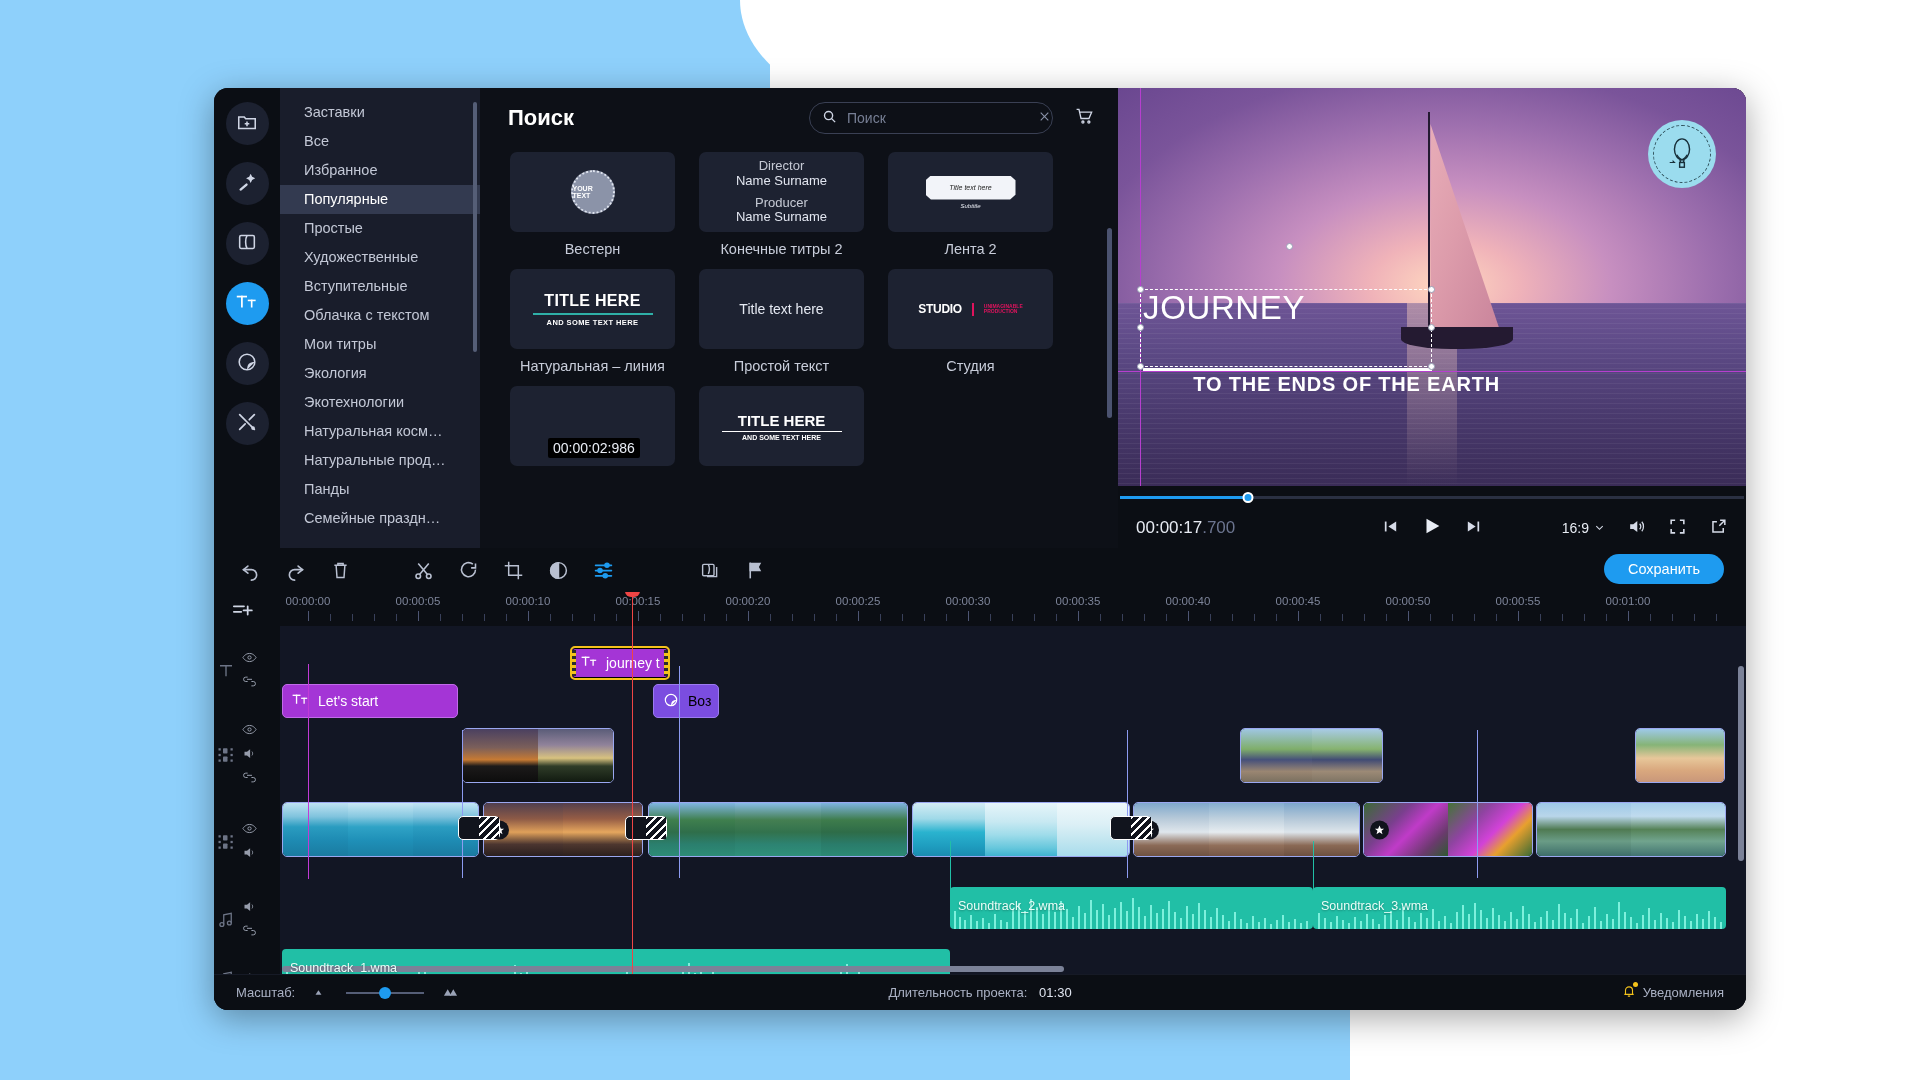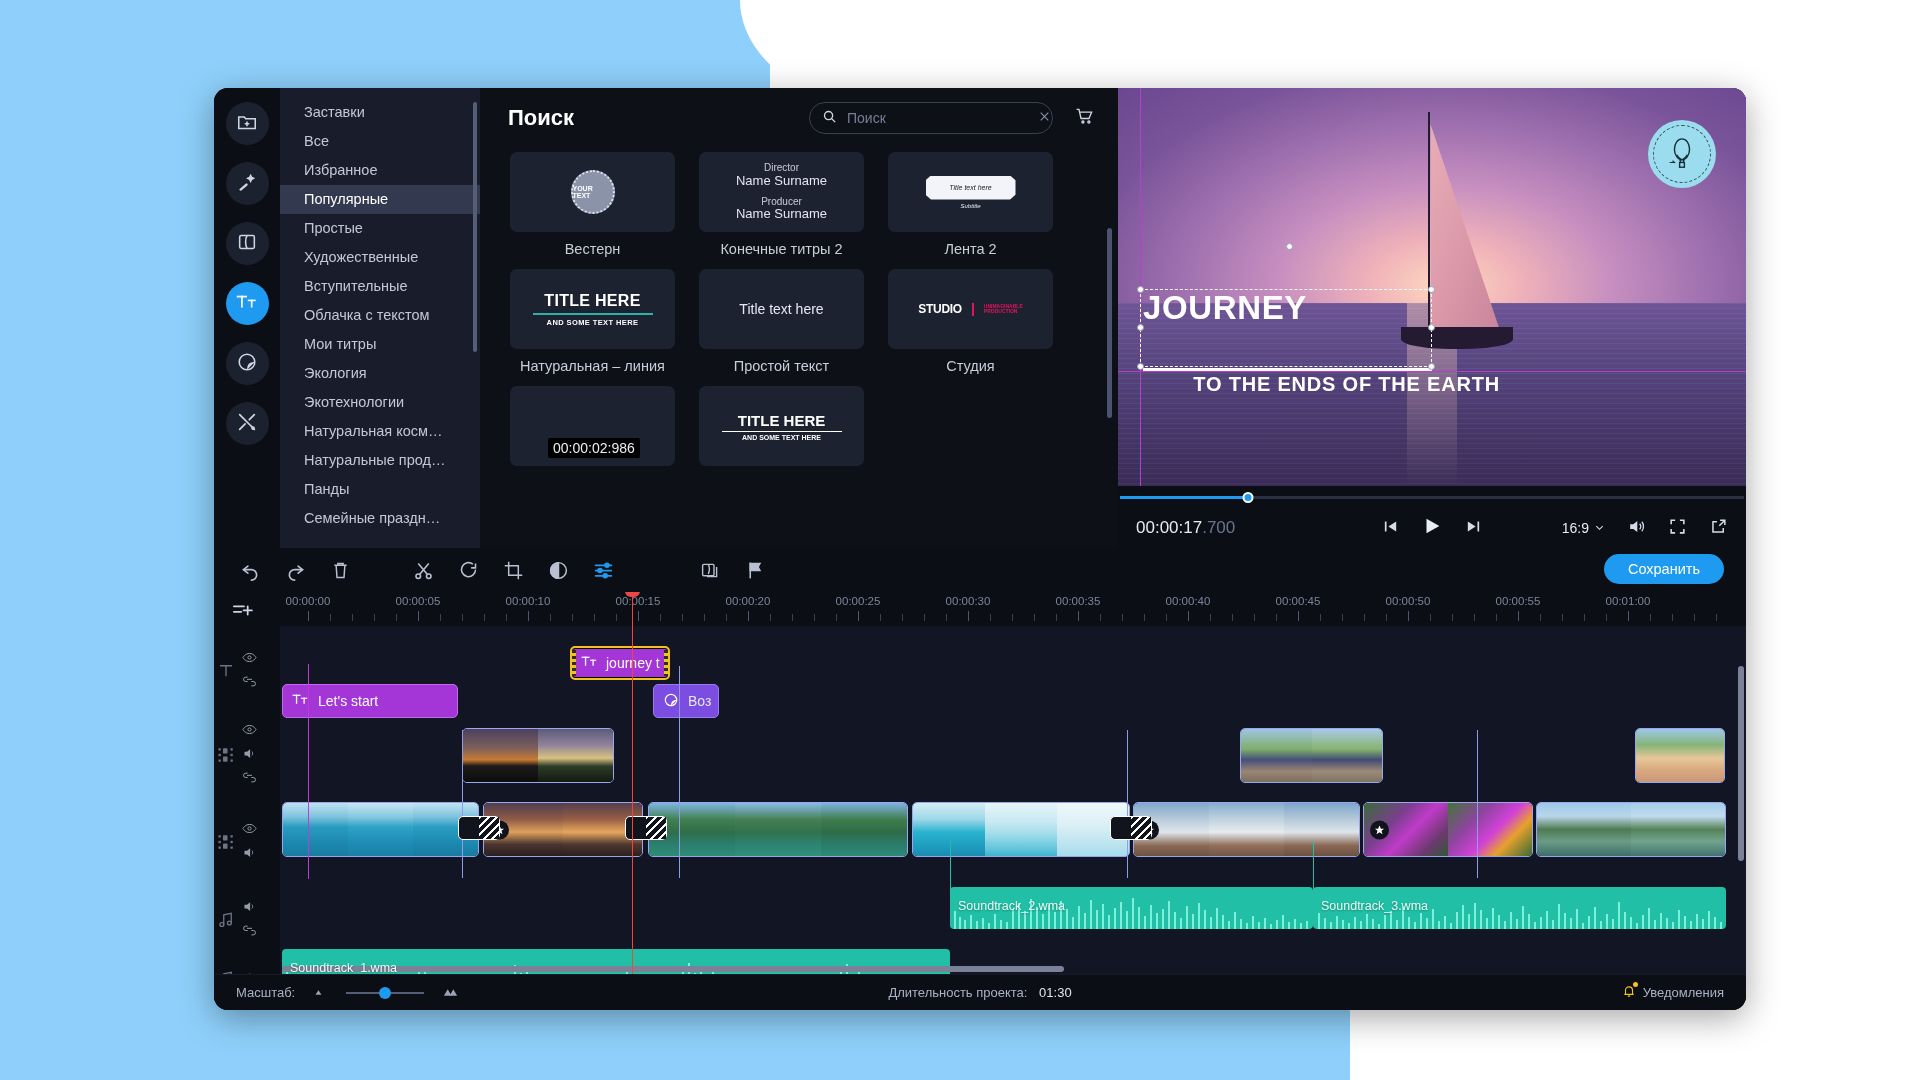--- a/index.html
+++ b/index.html
@@ -132,21 +132,21 @@
 
   
   .art-western { display:flex; flex-direction:column; align-items:center; color:#e9edf5; }
   .w-circle {
     width:44px;height:44px;border-radius:50%;
     border:2px dotted #dfe4ef; background:#8b93a8;
     display:flex;align-items:center;justify-content:center;
     font-size:7px; font-weight:bold; color:#fff;
   }
   .art-credits { text-align:center; color:#e2e6f0; line-height:1.15; }
-  .art-credits .sm { font-size:10px; opacity:.85; }
+  .art-credits .sm { font-size:13px; opacity:.85; }
   .art-credits .bg { font-size:13px; }
   .ribbon {
     width:90px;height:24px;background:#f2f4f9;
     display:flex;align-items:center;justify-content:center;
     font-size:7px;color:#222; font-style:italic;
     clip-path:polygon(0 20%,6% 0,94% 0,100% 20%,100% 80%,94% 100%,6% 100%,0 80%);
   }
   .ribbon-sub { font-size:6px; color:#eceff6; font-style:italic; text-align:center; margin-top:3px;}
   .art-min { text-align:center; }
   .art-min .t1 { font-size:16px; font-weight:bold; color:#fff; letter-spacing:.3px; }
@@ -218,21 +218,21 @@
   .guide-v {
     position:absolute; left:3.5%; top:0; bottom:0; width:1px;
     background:#b63fcf;
   }
   .guide-h {
     position:absolute; left:0; right:0; top:71%; height:1px;
     background:#b63fcf;
   }
   .titletext {
     position:absolute; left:4%; top:50.5%;
-    color:#fff; font-size:33px; font-weight:bold; letter-spacing:.6px;
+    color:#fff; font-size:33px; font-weight:normal; letter-spacing:.6px;
     font-family:"Liberation Sans", sans-serif;
   }
   .subtext {
     position:absolute; left:12%; top:71.5%;
     color:#fff; font-size:20px; font-weight:bold; letter-spacing:.8px;
   }
   .underline {
     position:absolute; left:4%; top:70.3%; width:46%; height:3px; background:#fff;
   }
   .selbox {
@@ -318,21 +318,21 @@
   .clip-title.selected::before,
   .clip-title.selected::after{
     content:""; position:absolute; top:2px; bottom:2px; width:4px;
     background:repeating-linear-gradient(180deg,#2b2b2b 0 3px, #f4c21b 3px 6px);
   }
   .clip-title.selected::before { left:0; }
   .clip-title.selected::after { right:0; }
   .clip-sticker {
     background:#7b4de0; border:1px solid #9c7bf0;
     display:flex; align-items:center; gap:9px; padding-left:9px;
-    color:#e5e5e5; font-size:14px;
+    color:#000000; font-size:14px;
   }
   .clip-video { border:1px solid #9aa7f0; display:flex; }
   .vframe { flex:1; background-size:cover; background-position:center; }
   .clip-audio {
     background:#21bfa6; border-radius:4px;
     display:flex; align-items:flex-end; overflow:hidden;
   }
   .aud-label {
     position:absolute; left:8px; bottom:16px; color:#eafff9; font-size:12.5px;
     z-index:3; text-shadow:0 1px 2px rgba(0,0,0,.3);

